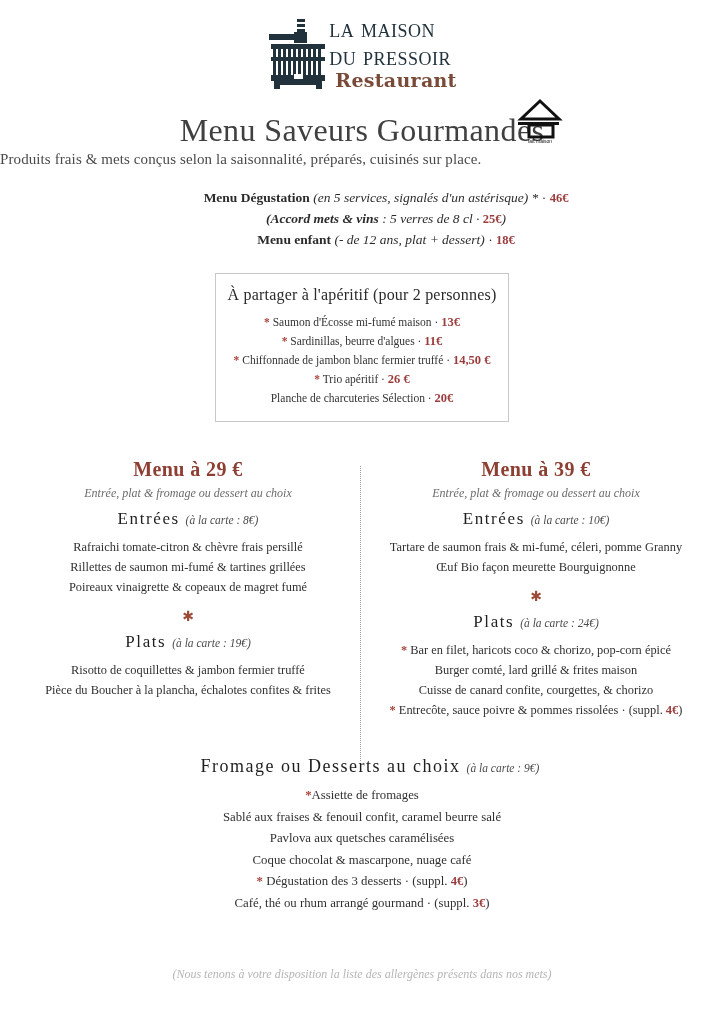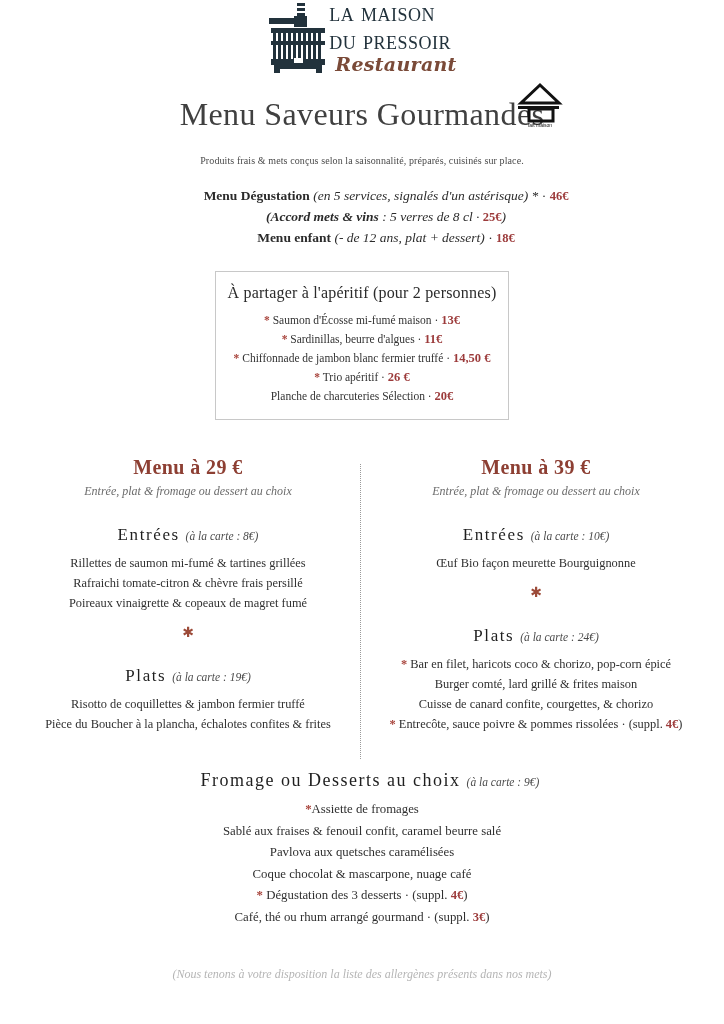--- a/index.html
+++ b/index.html
@@ -14,20 +14,21 @@
     color: #3a3a3a;
     position: relative;
     overflow: hidden;
   }
 
   
   .header {
     display: flex;
     justify-content: center;
     align-items: center;
+    padding-top: 16px;
   }
   .press-icon {
     width: 62px;
     height: 72px;
     flex: 0 0 auto;
     display: block;
   }
   .brand {
     display: flex;
     flex-direction: column;
@@ -39,21 +40,20 @@
     color: #22323c;
     font-size: 25px;
     letter-spacing: 0.5px;
     font-variant: small-caps;
     text-transform: lowercase;
   }
   .brand-line1 { margin-bottom: 3px; }
   .brand-line2 { margin-bottom: 2px; }
   .brand-script {
     font-family: "DejaVu Serif", "Liberation Serif", serif;
-    font-style: italic;
     font-weight: bold;
     color: #7a4a38;
     font-size: 19px;
     letter-spacing: 0.3px;
     padding-left: 6px;
   }
 
   
   .title-row {
     position: relative;
@@ -69,24 +69,23 @@
     display: inline-block;
   }
   .fait-maison {
     position: absolute;
     right: 160px;
     top: -14px;
     width: 48px;
     height: 46px;
   }
   .subtitle {
-    text-align: center;
-    font-size: 10px;
+    font-size: 15px;
     color: #4a4a4a;
-    margin-top: 22px;
+    margin-top: 2px;
     letter-spacing: 0.1px;
   }
 
   
   .degustation {
     text-align: center;
     margin-top: 20px;
     line-height: 1.55;
     font-size: 13.5px;
     color: #2b2b2b;
@@ -141,21 +140,21 @@
     font-weight: bold;
     letter-spacing: 0.4px;
   }
   .menu-sub {
     font-size: 12px;
     font-style: italic;
     color: #6b6b6b;
     margin-top: 5px;
   }
   .section-head {
-    margin-top: 26px;
+    margin-top: 8px;
     font-size: 17px;
     color: #1f1f1f;
     letter-spacing: 1.6px;
     font-weight: normal;
   }
   .section-head .ala {
     font-size: 11.5px;
     font-style: italic;
     letter-spacing: 0;
     color: #4b4b4b;
@@ -289,22 +288,22 @@
 
   <div class="col">
     <div class="menu-price-title">Menu à 29 €</div>
     <div class="menu-sub">Entrée, plat &amp; fromage ou dessert au choix</div>
 
     <div class="section-head">
       <span>Entrées</span>
       <span class="ala">(à la carte : 8€)</span>
     </div>
     <div class="item-list">
+      <div><span>Rafraichi tomate-citron &amp; chèvre frais persillé</span></div>
       <div><span>Rillettes de saumon mi-fumé &amp; tartines grillées</span></div>
-      <div><span>Rafraichi tomate-citron &amp; chèvre frais persillé</span></div>
       <div><span>Poireaux vinaigrette &amp; copeaux de magret fumé</span></div>
     </div>
 
     <div class="sep-star">✱</div>
 
     <div class="section-head">
       <span>Plats</span>
       <span class="ala">(à la carte : 19€)</span>
     </div>
     <div class="item-list">
@@ -315,20 +314,21 @@
 
   <div class="col">
     <div class="menu-price-title">Menu à 39 €</div>
     <div class="menu-sub">Entrée, plat &amp; fromage ou dessert au choix</div>
 
     <div class="section-head">
       <span>Entrées</span>
       <span class="ala">(à la carte : 10€)</span>
     </div>
     <div class="item-list">
+      <div><span>Tartare de saumon frais &amp; mi-fumé, céleri, pomme Granny</span></div>
       <div><span>Œuf Bio façon meurette Bourguignonne</span></div>
     </div>
 
     <div class="sep-star">✱</div>
 
     <div class="section-head">
       <span>Plats</span>
       <span class="ala">(à la carte : 24€)</span>
     </div>
     <div class="item-list">

